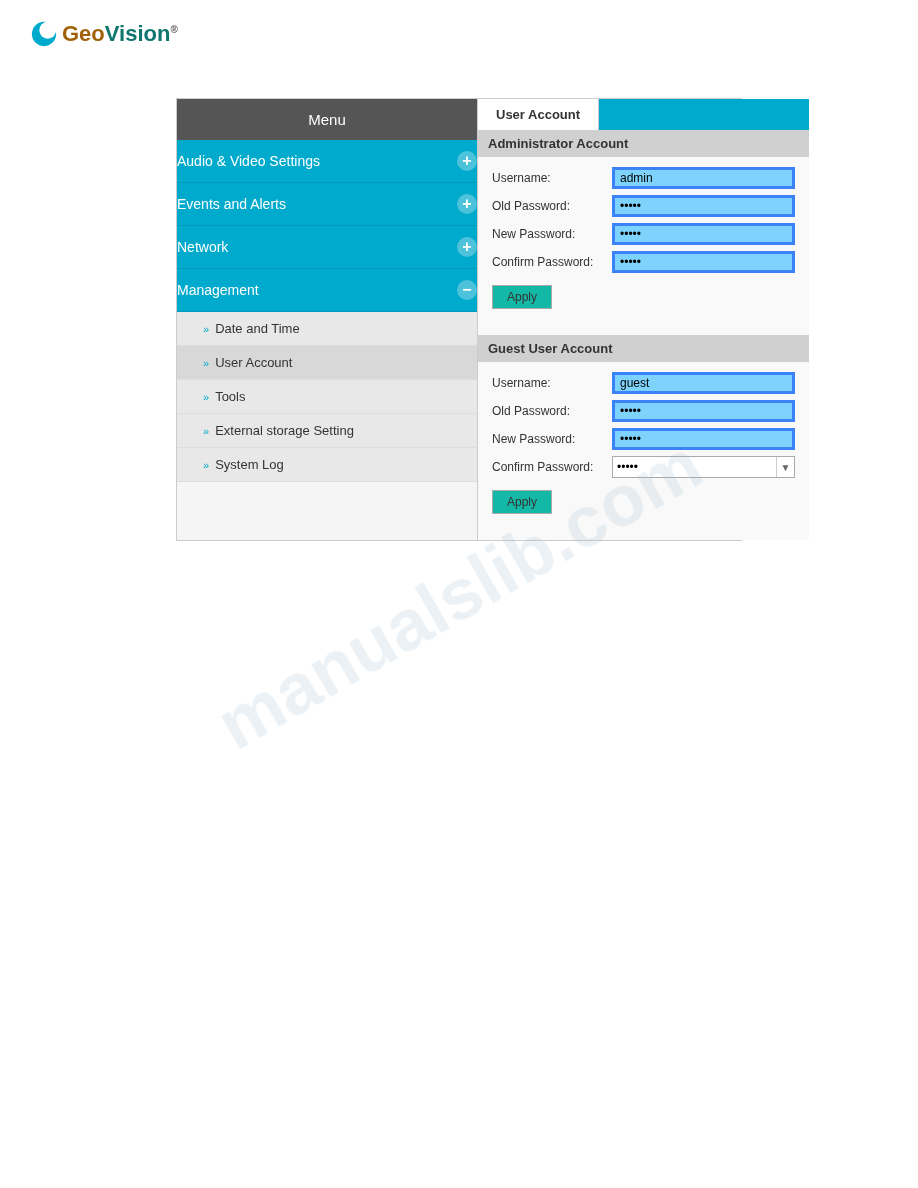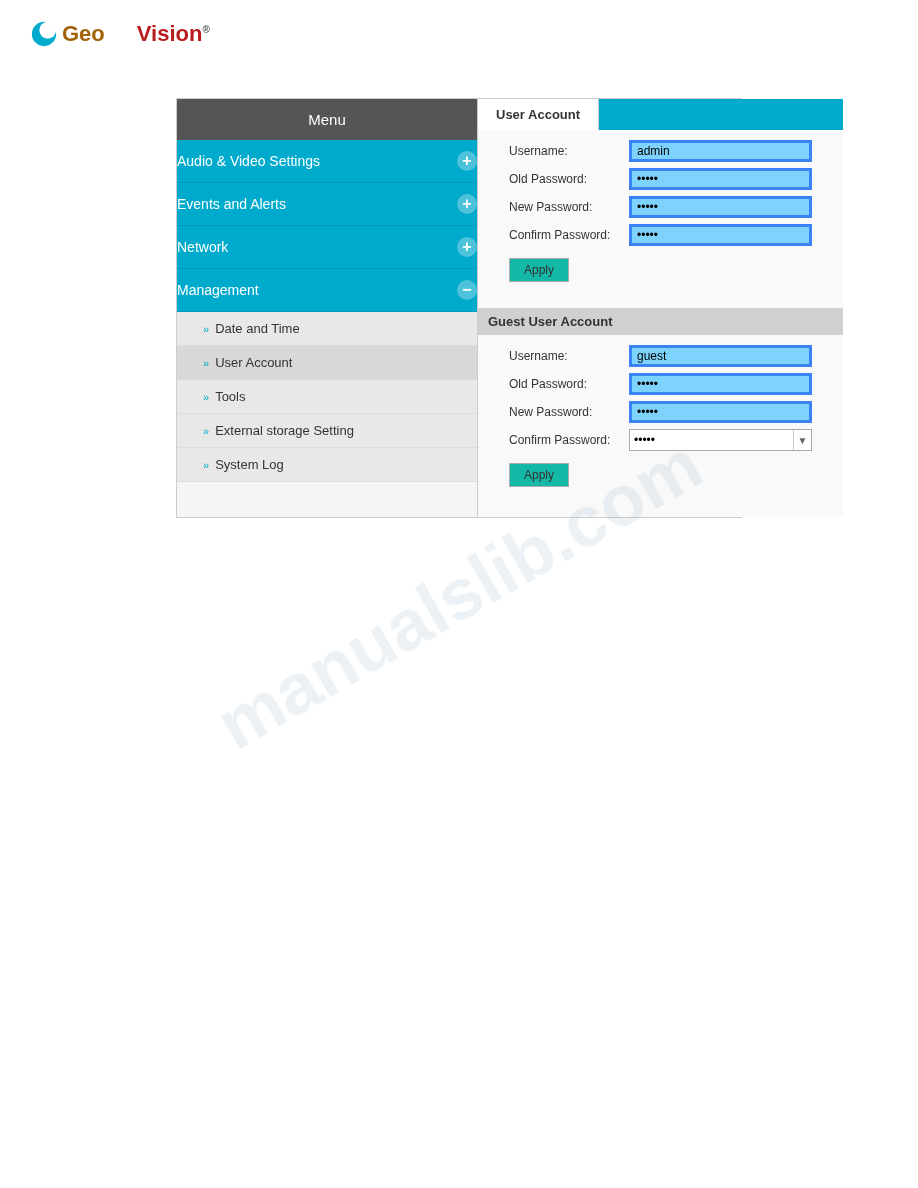--- a/index.html
+++ b/index.html
@@ -126,21 +126,21 @@
     .section-header {
       background: #d0d0d0;
       padding: 6px 10px;
       font-size: 13px;
       font-weight: bold;
       color: #333;
       margin-bottom: 0;
     }
 
     .form-section {
-      padding: 10px 31px;
+      padding: 10px 14px;
       background: #f9f9f9;
     }
 
     .form-row {
       display: flex;
       align-items: center;
       margin-bottom: 6px;
     }
 
     .form-label {
@@ -218,21 +218,21 @@
 <div class="watermark">manualslib.com</div>
 
 <div class="header">
   <div class="logo-container">
 
     <svg class="logo-icon" width="30" height="30" viewBox="0 0 30 30">
       <circle cx="15" cy="15" r="13" fill="#00aacc"></circle>
       <circle cx="19" cy="11" r="9" fill="#fff"></circle>
     </svg>
     <span style="font-size:22px; font-weight:bold; color:#555;">
-      <span style="color:#a16207;">Geo</span><span style="color:#b91c1c;margin-left:32px;">Vision</span><sup style="font-size:10px; color:#555;">®</sup>
+      <span style="color:#a16207;">Geo</span><span style="color:#0f766e;">Vision</span><sup style="font-size:10px; color:#555;">®</sup>
     </span>
   </div>
 </div>
 
 <div class="main-wrapper">
   <div class="app-container">
 
     <div class="sidebar">
       <div class="sidebar-header">Menu</div>
 
@@ -277,20 +277,21 @@
         <span>System Log</span>
       </div>
     </div>
 
     <div class="content">
 
       <div class="content-tab-bar">
         <div class="content-tab">User Account</div>
       </div>
 
+      <div class="section-header">Administrator Account</div>
 
       <div class="form-section">
         
         <div class="form-row">
           <label class="form-label">Username:</label>
           <input class="form-input" type="text" value="admin" style="">
         </div>
         
         <div class="form-row">
           <label class="form-label">Old Password:</label>

